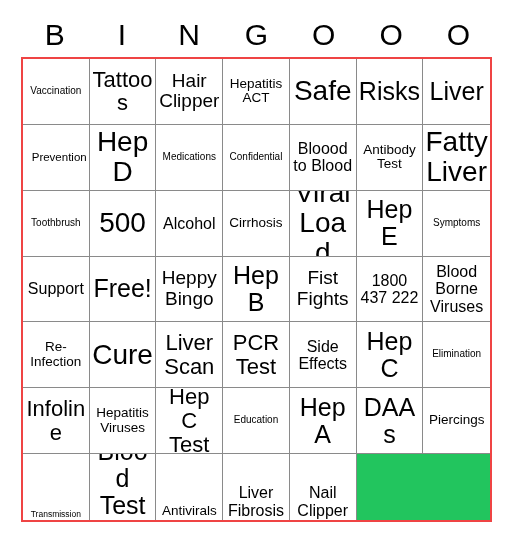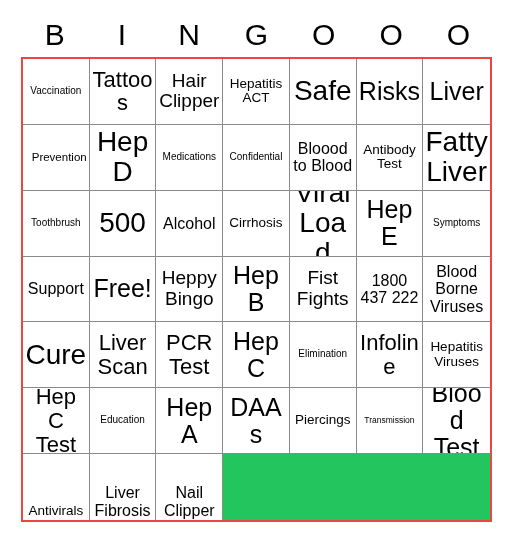--- a/index.html
+++ b/index.html
@@ -184,29 +184,35 @@
       <div class="cell">
         <span class="cell-text s-xl">Fist Fights</span>
       </div>
       <div class="cell">
         <span class="cell-text s-lg">1800 437 222</span>
       </div>
       <div class="cell">
         <span class="cell-text s-lg">Blood Borne Viruses</span>
       </div>
       <div class="cell">
+        <span class="cell-text s-md">Re-Infection</span>
+      </div>
+      <div class="cell">
         <span class="cell-text s-4xl">Cure</span>
       </div>
       <div class="cell">
         <span class="cell-text s-2xl">Liver Scan</span>
       </div>
       <div class="cell">
         <span class="cell-text s-2xl">PCR Test</span>
       </div>
       <div class="cell">
+        <span class="cell-text s-lg">Side Effects</span>
+      </div>
+      <div class="cell">
         <span class="cell-text s-3xl">Hep C</span>
       </div>
       <div class="cell">
         <span class="cell-text s-xs">Elimination</span>
       </div>
       <div class="cell">
         <span class="cell-text s-2xl">Infoline</span>
       </div>
       <div class="cell">
         <span class="cell-text s-md">Hepatitis Viruses</span>

